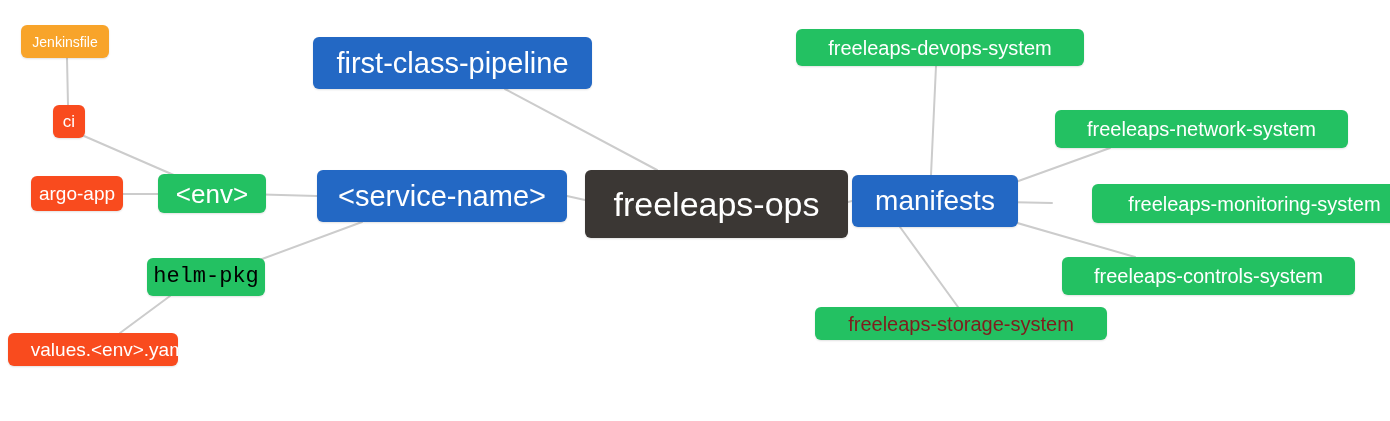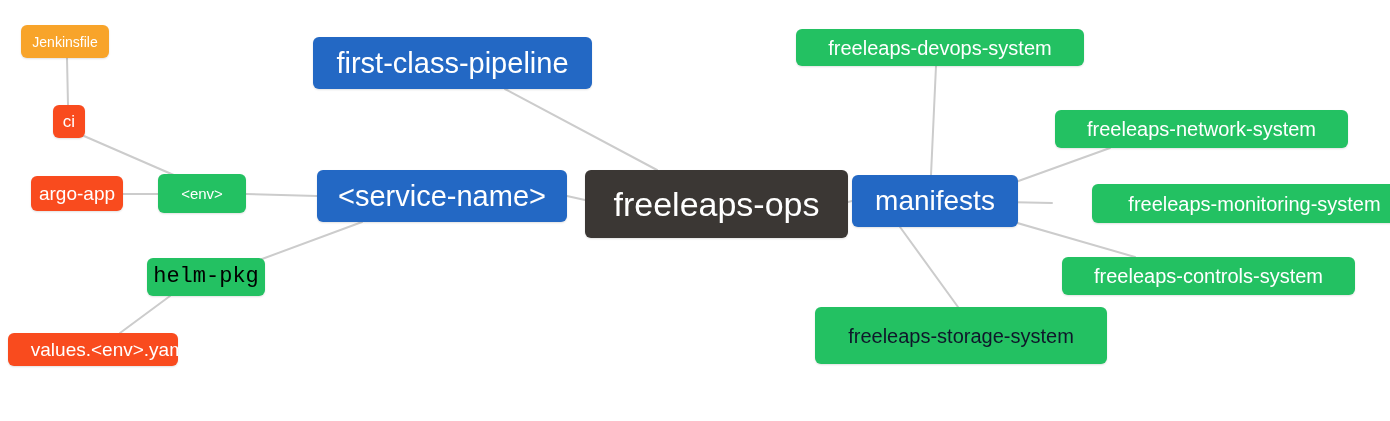--- a/index.html
+++ b/index.html
@@ -43,25 +43,25 @@
       <line x1="931" y1="175" x2="936" y2="66" stroke="#cccccc" stroke-width="2" stroke-linecap="round"></line>
       <line x1="1010" y1="184" x2="1110" y2="148" stroke="#cccccc" stroke-width="2" stroke-linecap="round"></line>
       <line x1="1010" y1="202" x2="1052" y2="203" stroke="#cccccc" stroke-width="2" stroke-linecap="round"></line>
       <line x1="1007" y1="220" x2="1135" y2="257" stroke="#cccccc" stroke-width="2" stroke-linecap="round"></line>
       <line x1="900" y1="227" x2="958" y2="307" stroke="#cccccc" stroke-width="2" stroke-linecap="round"></line>
     </svg>
 
   <div class="node" style="left: 21px; top: 25px; width: 88px; height: 33px; font-size: 14px; background: rgb(248, 164, 42); color: rgb(255, 255, 255);">Jenkinsfile</div>
   <div class="node" style="left: 53px; top: 105px; width: 32px; height: 33px; font-size: 17px; background: rgb(249, 75, 30); color: rgb(255, 255, 255);">ci</div>
   <div class="node" style="left: 31px; top: 176px; width: 92px; height: 35px; font-size: 19px; background: rgb(249, 75, 30); color: rgb(255, 255, 255);">argo-app</div>
-  <div class="node" style="left: 158px; top: 174px; width: 88px; height: 39px; font-size: 15px; background: rgb(35, 193, 98); color: rgb(255, 255, 255);">&lt;env&gt;</div>
+  <div class="node" style="left: 158px; top: 174px; width: 108px; height: 39px; font-size: 26px; background: rgb(35, 193, 98); color: rgb(255, 255, 255);">&lt;env&gt;</div>
   <div class="node" style="left: 317px; top: 170px; width: 250px; height: 52px; font-size: 29px; background: rgb(35, 104, 196); color: rgb(255, 255, 255);">&lt;service-name&gt;</div>
   <div class="node" style="left: 313px; top: 37px; width: 279px; height: 52px; font-size: 29px; background: rgb(35, 104, 196); color: rgb(255, 255, 255);">first-class-pipeline</div>
   <div class="node" style="left: 585px; top: 170px; width: 263px; height: 68px; font-size: 34px; background: rgb(59, 55, 52); color: rgb(255, 255, 255);">freeleaps-ops</div>
   <div class="node" style="left: 852px; top: 175px; width: 166px; height: 52px; font-size: 28px; background: rgb(35, 104, 196); color: rgb(255, 255, 255);">manifests</div>
   <div class="node" style="left: 796px; top: 29px; width: 288px; height: 37px; font-size: 20px; background: rgb(35, 193, 98); color: rgb(255, 255, 255);">freeleaps-devops-system</div>
   <div class="node" style="left: 1055px; top: 110px; width: 293px; height: 38px; font-size: 20px; background: rgb(35, 193, 98); color: rgb(255, 255, 255);">freeleaps-network-system</div>
   <div class="node" style="left: 1052px; top: 184px; width: 325px; height: 39px; font-size: 20px; background: rgb(35, 193, 98); color: rgb(255, 255, 255); margin-left: 40px;">freeleaps-monitoring-system</div>
   <div class="node" style="left: 1062px; top: 257px; width: 293px; height: 38px; font-size: 20px; background: rgb(35, 193, 98); color: rgb(255, 255, 255);">freeleaps-controls-system</div>
-  <div class="node" style="left: 815px; top: 307px; width: 292px; height: 57px; font-size: 20px; background: rgb(35, 193, 98); color: #0f172a;">freeleaps-storage-system</div>
+  <div class="node" style="left: 815px; top: 307px; width: 292px; height: 33px; font-size: 20px; background: rgb(35, 193, 98); color: #7f1d1d;">freeleaps-storage-system</div>
   <div class="node" style="left: 147px; top: 258px; width: 118px; height: 38px; font-size: 22px; background: rgb(35, 193, 98); color: #000000; font-family: Liberation Mono, monospace;">helm-pkg</div>
   <div class="node" style="left: 8px; top: 333px; width: 170px; height: 33px; font-size: 19px; background: rgb(249, 75, 30); color: rgb(255, 255, 255); padding-left: 34px;">values.&lt;env&gt;.yaml</div>
 </div>
 
 </body></html>

